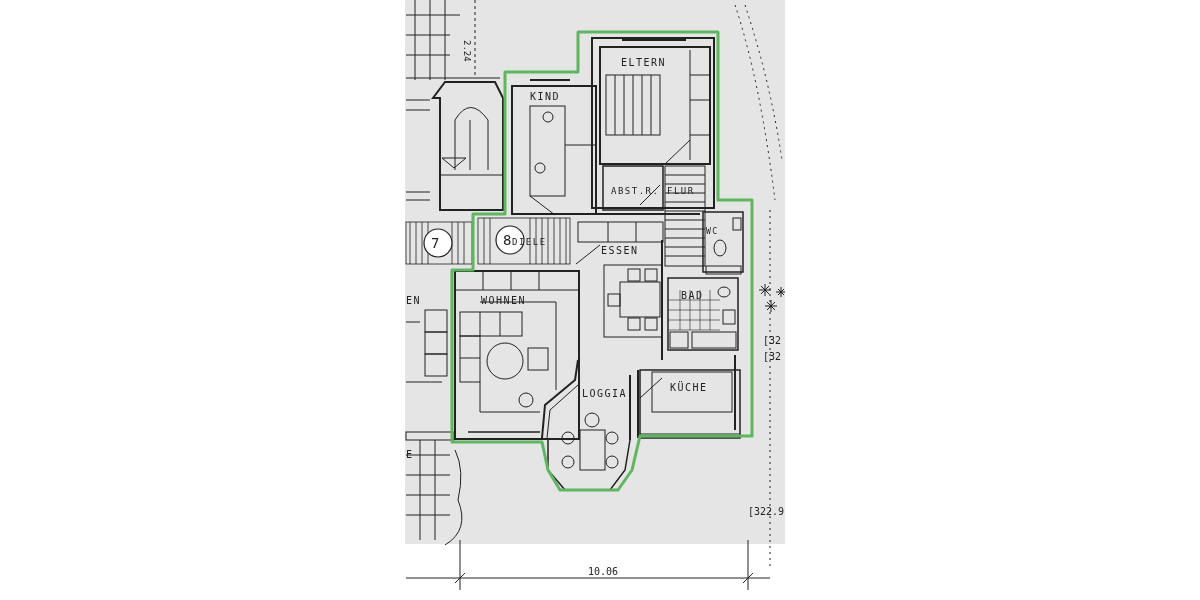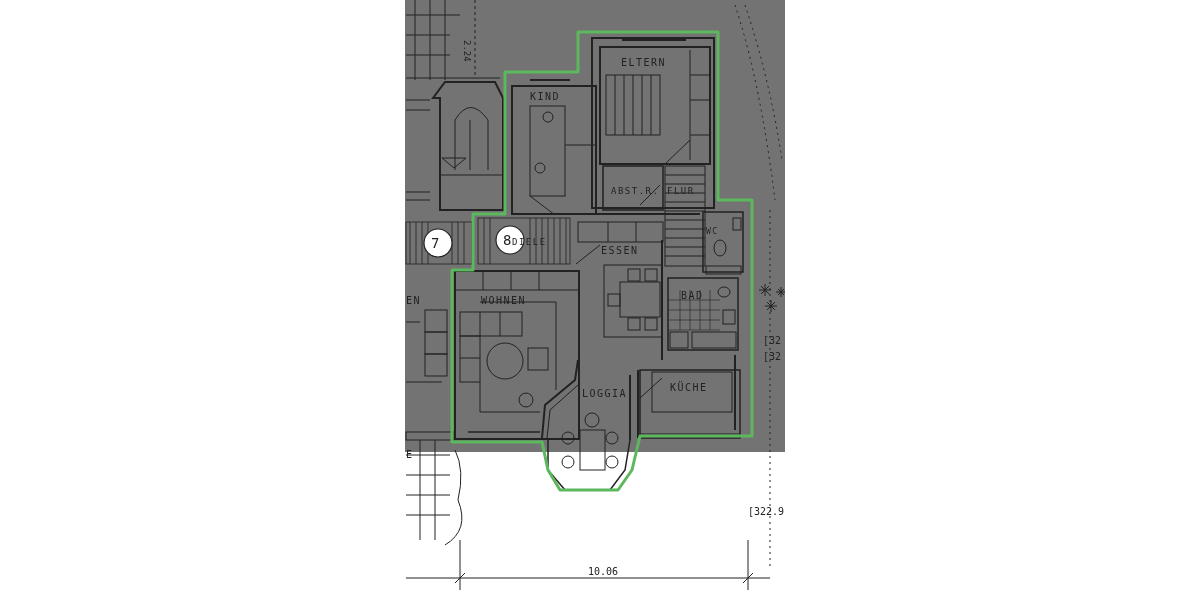--- a/index.html
+++ b/index.html
@@ -1,17 +1,17 @@
 <!DOCTYPE html>
 <html><head>
   <meta charset="utf-8">
   <style>
     html, body { margin: 0; padding: 0; background: #ffffff; }
     body { width: 1200px; height: 600px; overflow: hidden; position: relative; font-family: "Liberation Sans", sans-serif; }
-    #plan-wrap { position: absolute; left: 405px; top: 0; width: 380px; height: 452px; background: #737373; }
+    #plan-wrap { position: absolute; left: 405px; top: 0; width: 380px; height: 544px; background: #e5e5e5; }
     svg { position: absolute; left: 0; top: 0; }
     .lbl { font-family: "DejaVu Sans Mono", monospace; font-size: 10px; fill: #222; letter-spacing: 1.5px; }
   </style>
 </head>
 <body>
 
 <div id="plan-wrap">
 <svg width="380" height="600" viewBox="405 0 380 600" xmlns="http://www.w3.org/2000/svg">
   <g stroke="#222" fill="none" stroke-width="1">
 

